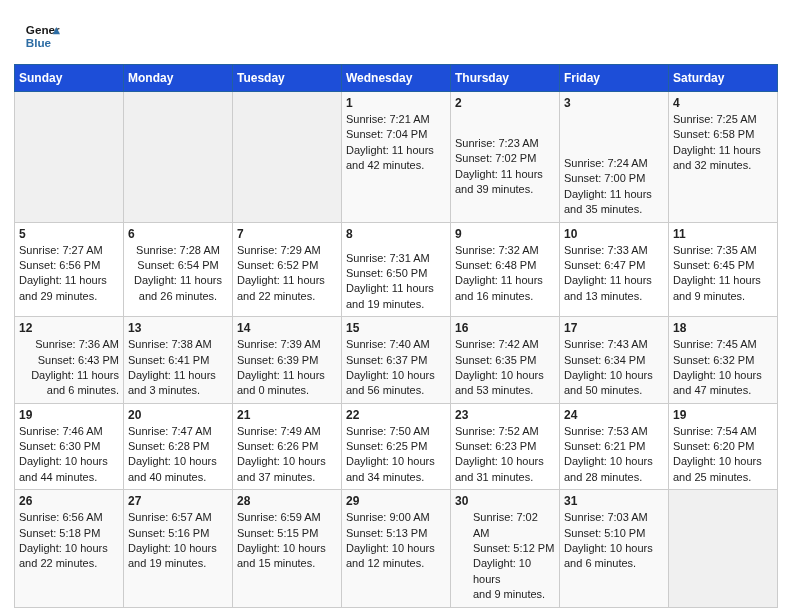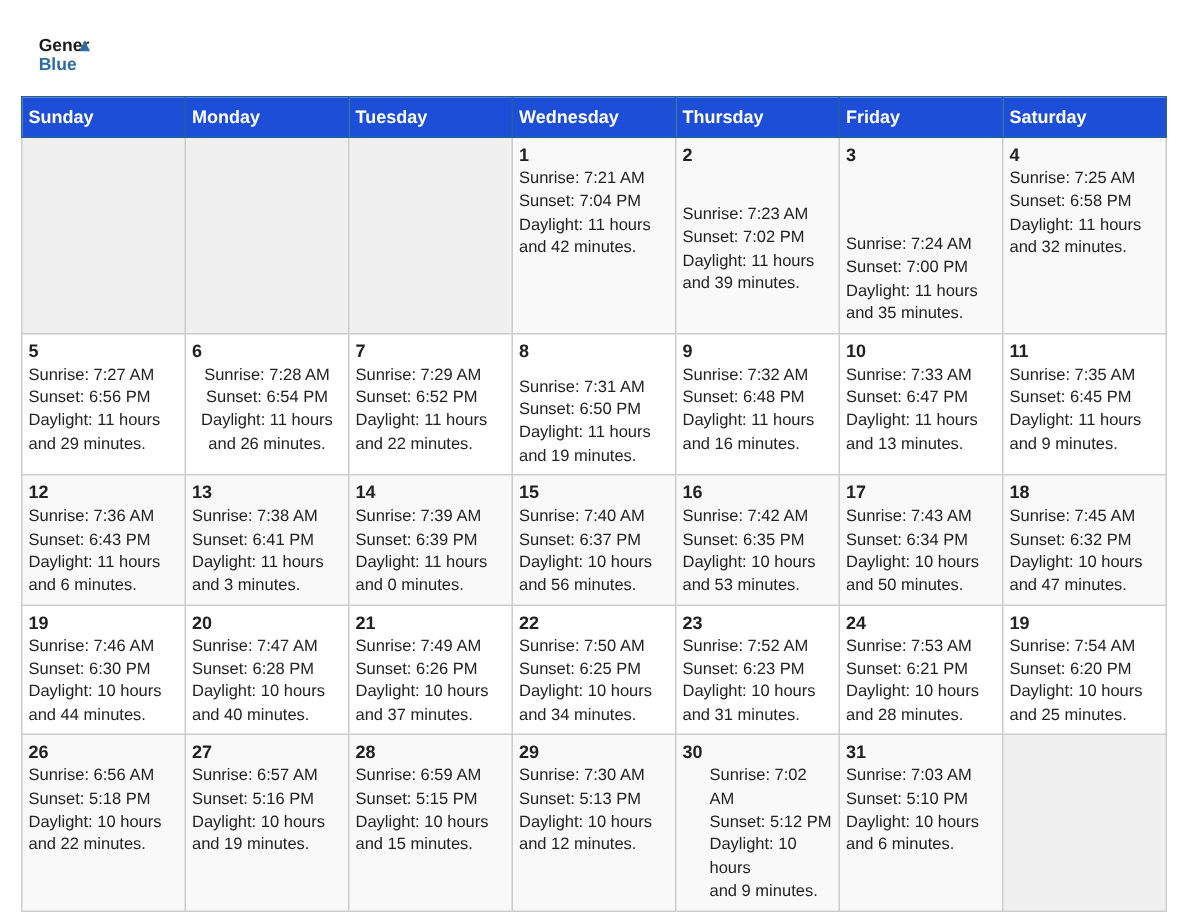--- a/index.html
+++ b/index.html
@@ -197,21 +197,21 @@
             <span class="day-num">11</span>
             <div class="day-info" style="white-space: pre-line;">Sunrise: 7:35 AM
 Sunset: 6:45 PM
 Daylight: 11 hours
 and 9 minutes.</div>
           </td>
         </tr>
         <tr>
           <td>
             <span class="day-num">12</span>
-            <div class="day-info" style="white-space: pre-line;">Sunrise: 7:36 AM
+            <div class="day-info" style="white-space: pre-line; text-align: right;">Sunrise: 7:36 AM
 Sunset: 6:43 PM
 Daylight: 11 hours
 and 6 minutes.</div>
           </td>
           <td>
             <span class="day-num">13</span>
             <div class="day-info" style="white-space: pre-line;">Sunrise: 7:38 AM
 Sunset: 6:41 PM
 Daylight: 11 hours
 and 3 minutes.</div>
@@ -320,21 +320,21 @@
           </td>
           <td>
             <span class="day-num">28</span>
             <div class="day-info" style="white-space: pre-line;">Sunrise: 6:59 AM
 Sunset: 5:15 PM
 Daylight: 10 hours
 and 15 minutes.</div>
           </td>
           <td>
             <span class="day-num">29</span>
-            <div class="day-info" style="white-space: pre-line;">Sunrise: 7:30 AM
+            <div class="day-info" style="white-space: pre-line;">Sunrise: 9:00 AM
 Sunset: 5:13 PM
 Daylight: 10 hours
 and 12 minutes.</div>
           </td>
           <td>
             <span class="day-num">30</span>
             <div class="day-info" style="white-space: pre-line; margin-left: 18px;">Sunrise: 7:02 AM
 Sunset: 5:12 PM
 Daylight: 10 hours
 and 9 minutes.</div>

